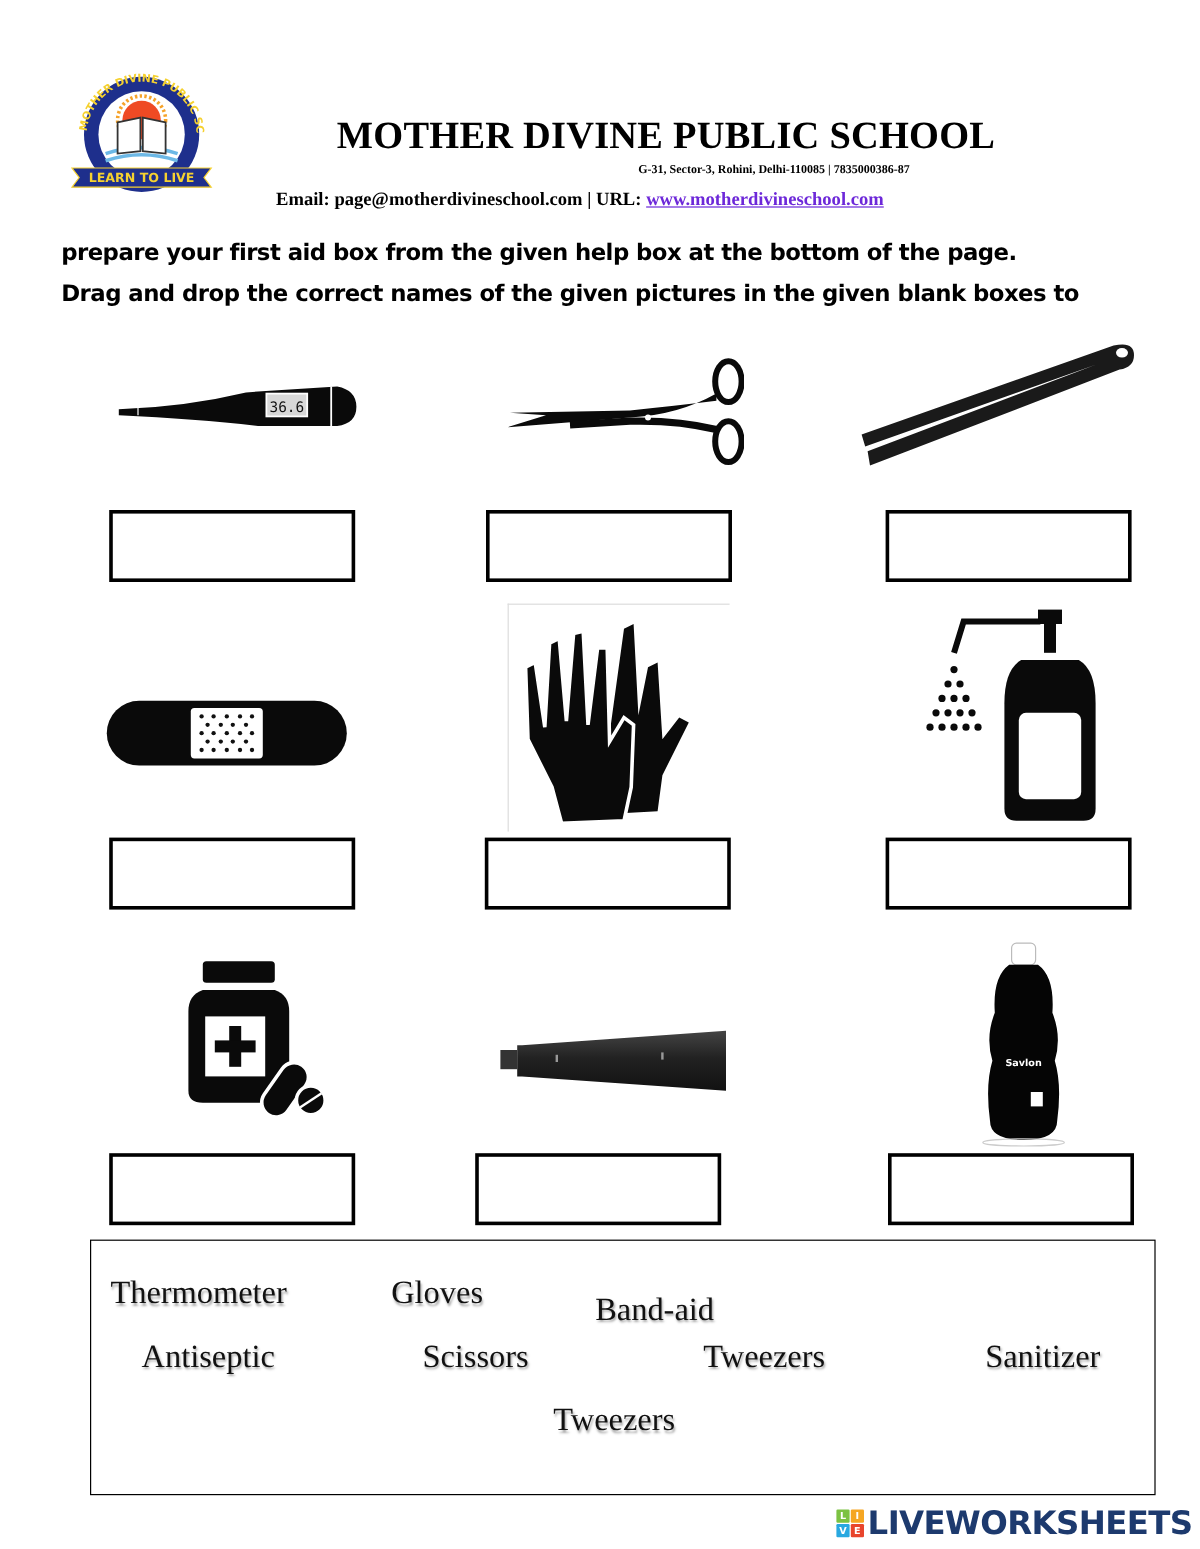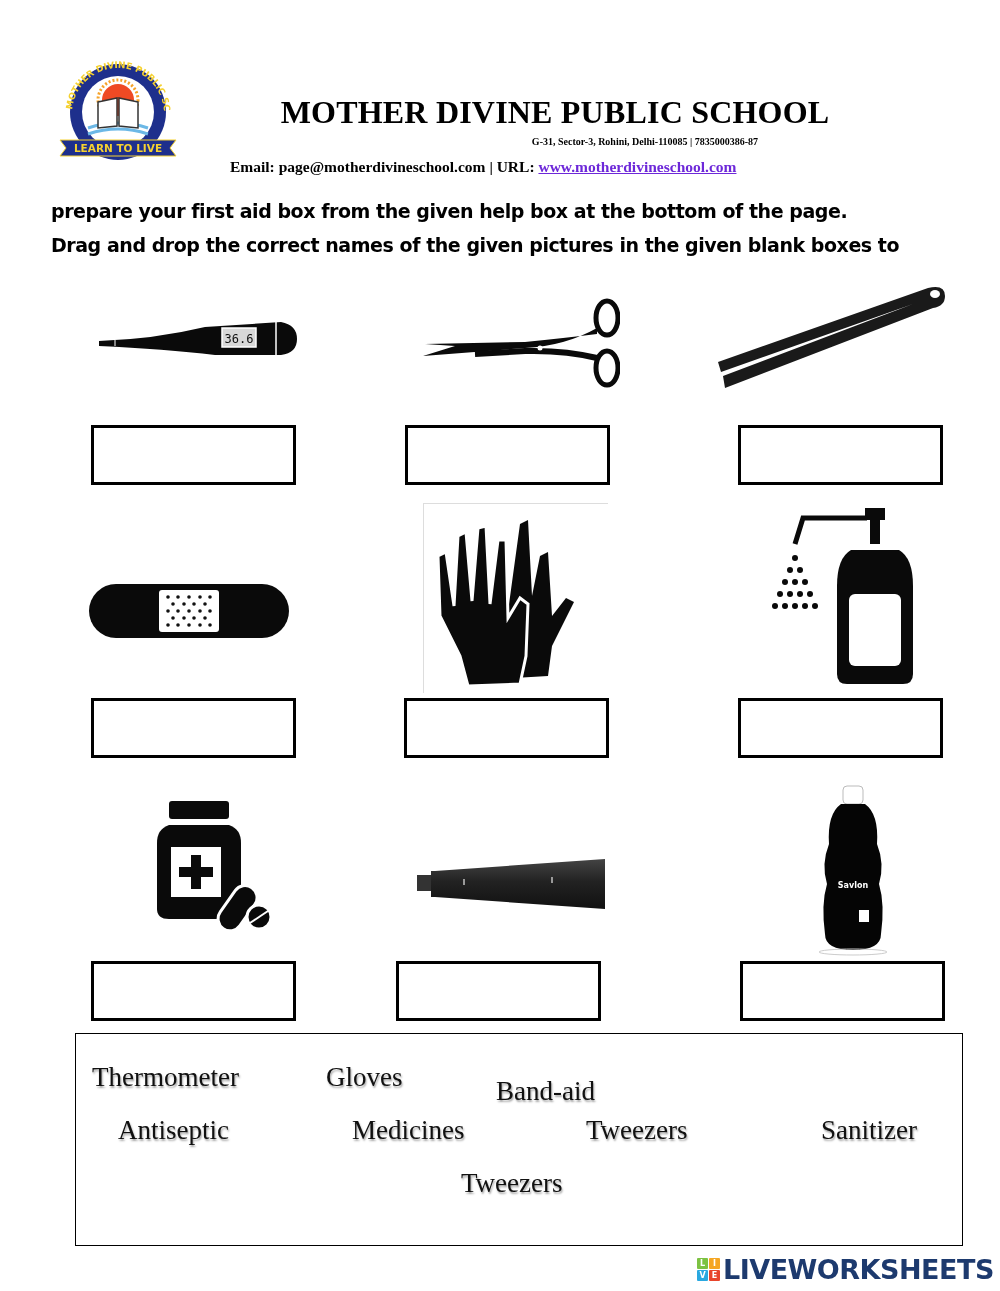--- a/index.html
+++ b/index.html
@@ -203,21 +203,21 @@
 
 <div class="abs drop-box" style="left:91px;top:961px;"></div>
 <div class="abs drop-box" style="left:396px;top:961px;"></div>
 <div class="abs drop-box" style="left:740px;top:961px;"></div>
 
 <div class="abs help-box">
   <span class="word" style="left:16px;top:28px;">Thermometer</span>
   <span class="word" style="left:250px;top:28px;">Gloves</span>
   <span class="word" style="left:420px;top:28px;margin-top:14px;">Band-aid</span>
   <span class="word" style="left:42px;top:81px;">Antiseptic</span>
-  <span class="word" style="left:276px;top:81px;">Medicines</span>
+  <span class="word" style="left:276px;top:81px;">Scissors</span>
   <span class="word" style="left:510px;top:81px;">Tweezers</span>
   <span class="word" style="left:745px;top:81px;">Sanitizer</span>
   <span class="word" style="left:385px;top:134px;">Tweezers</span>
 </div>
 
 <div class="abs brand">
   <div class="brand-mark">
     <span style="background:#7cc242;">L</span>
     <span style="background:#f5a623;">I</span>
     <span style="background:#29a8e0;">V</span>

